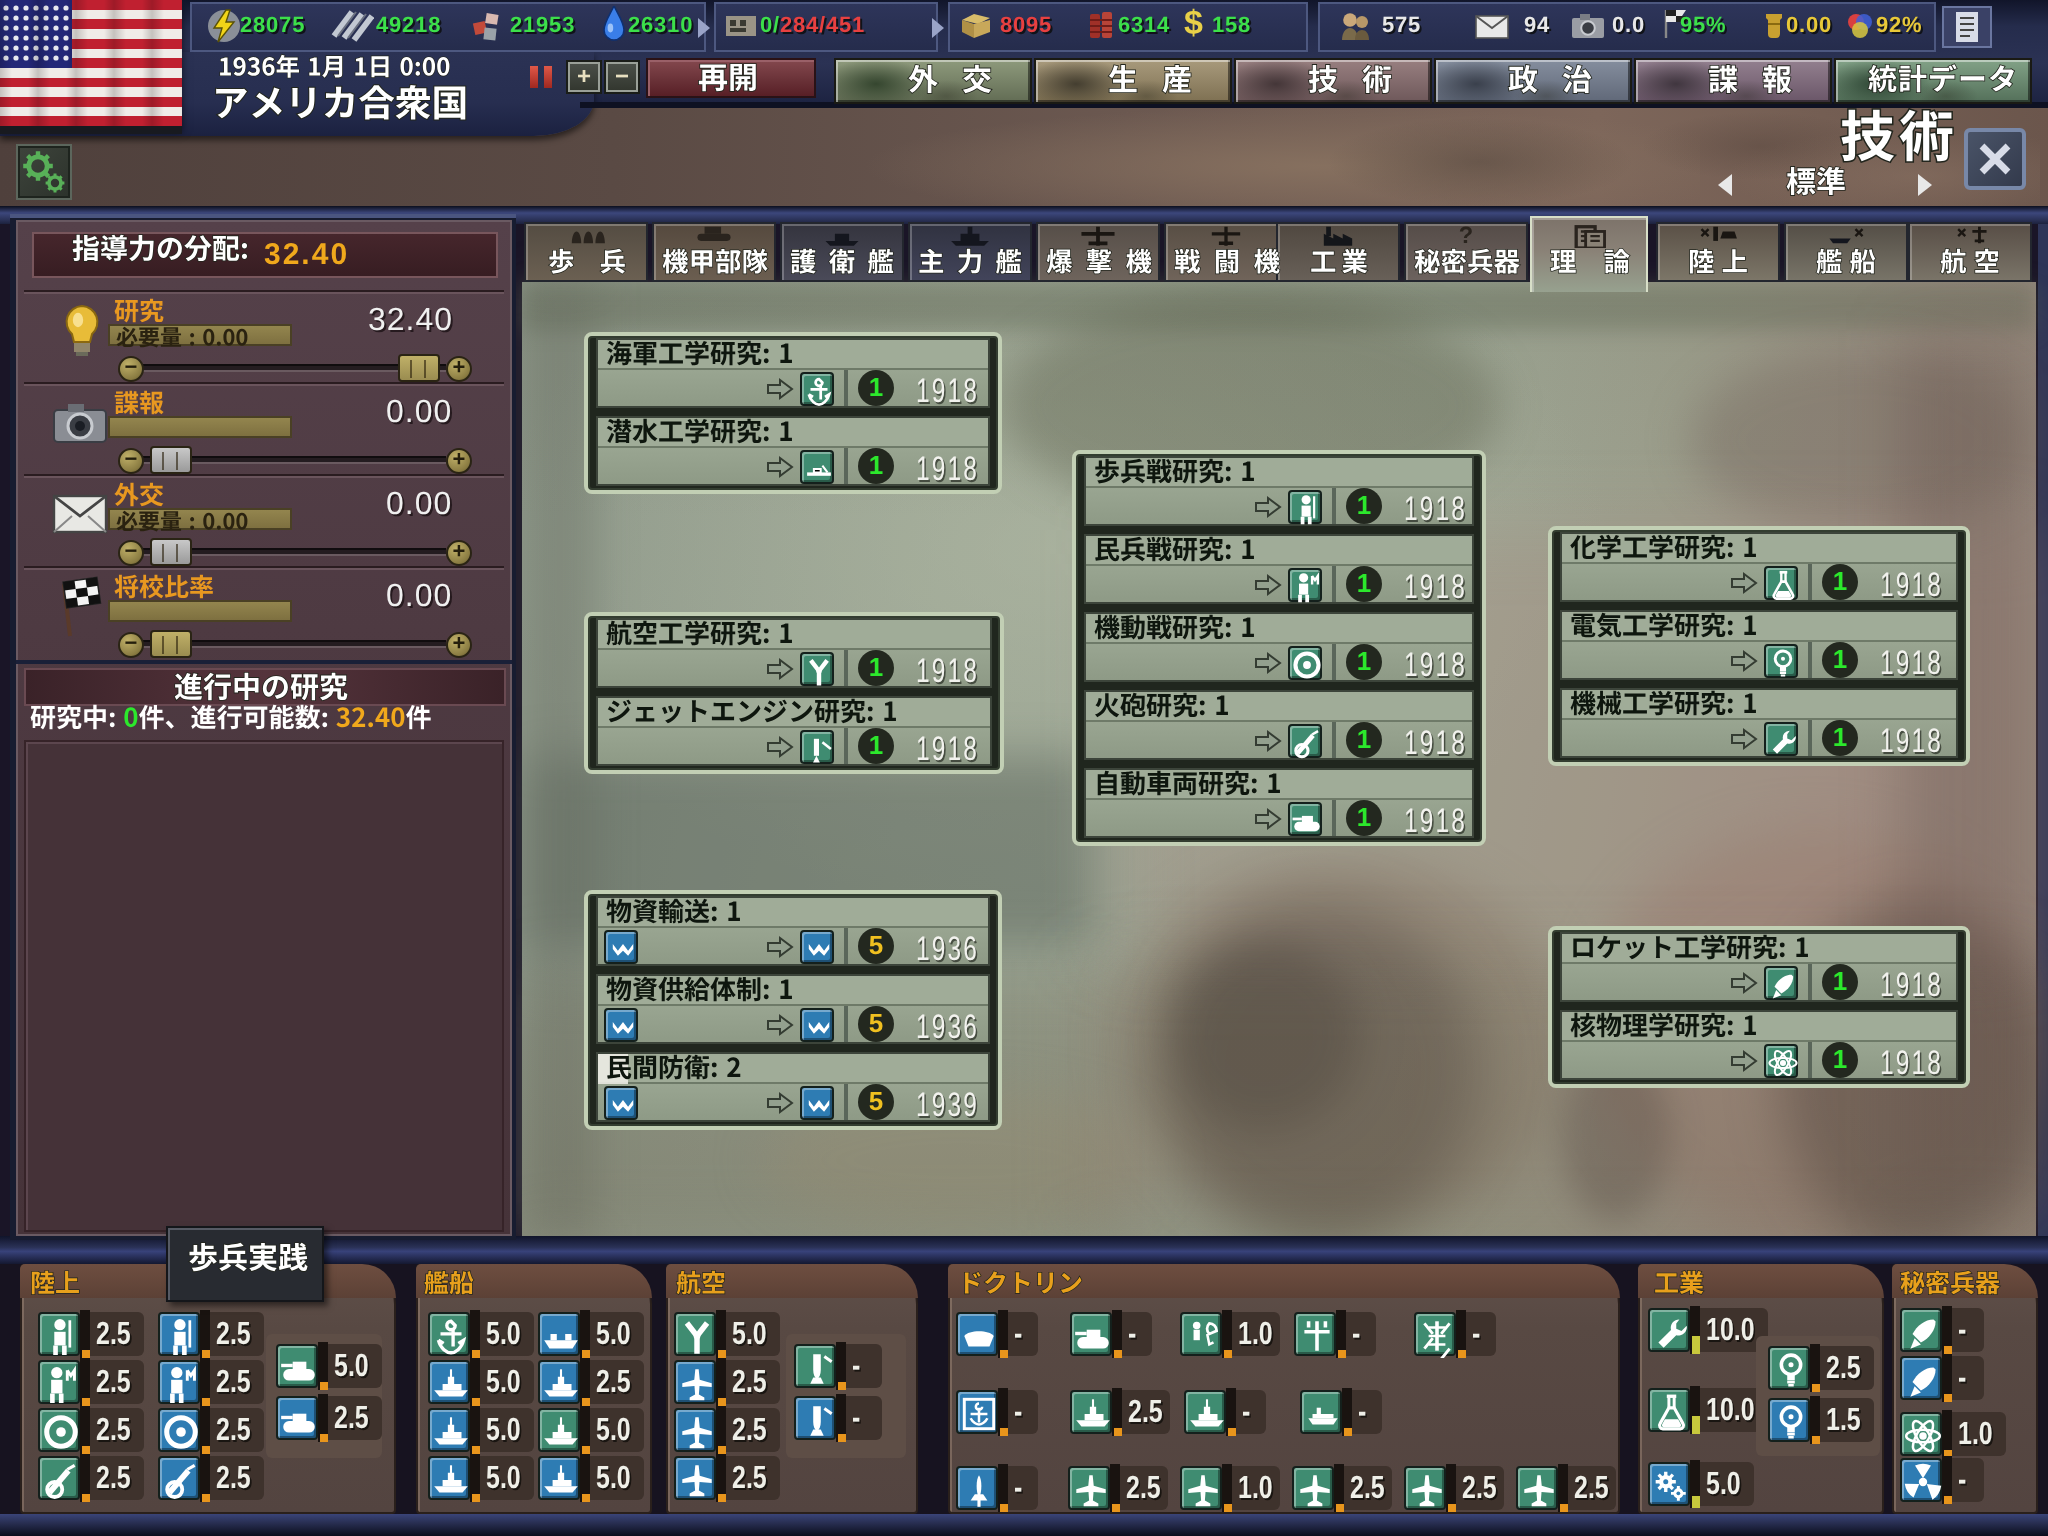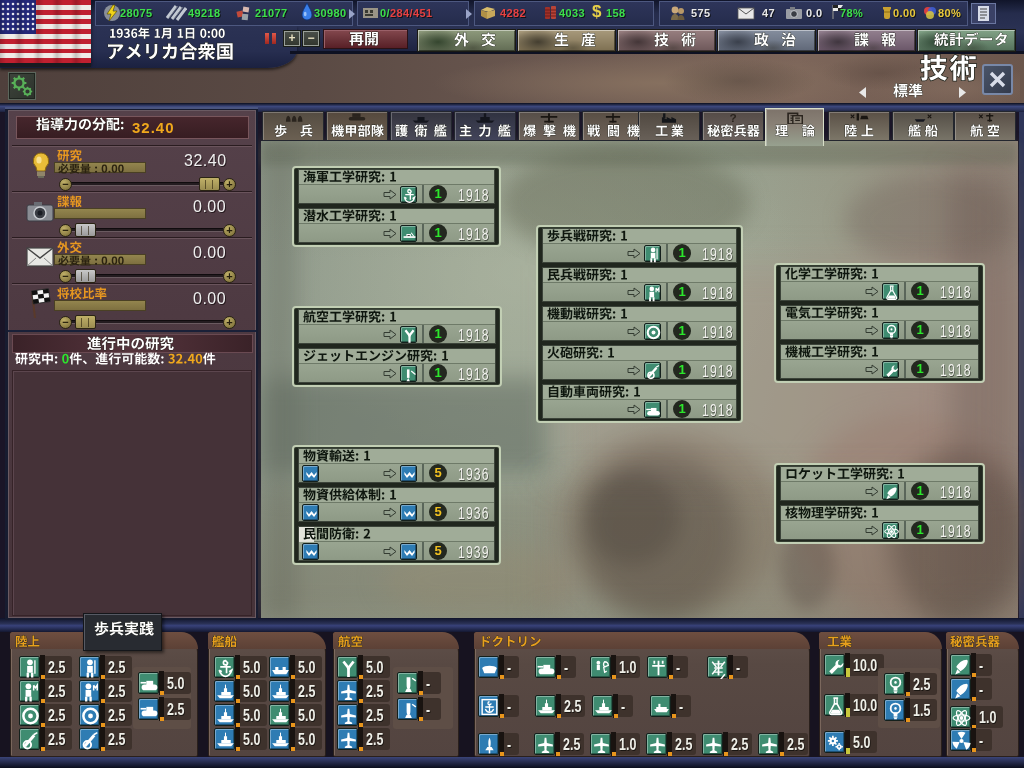--- a/index.html
+++ b/index.html
@@ -67,78 +67,78 @@
     <rect x="2" y="7" width="6" height="6" fill="#c24a3a" transform="rotate(-12 5 10)"></rect>
     <rect x="8" y="3" width="6" height="5" fill="#d8b8b0" transform="rotate(9 11 5)"></rect>
     <rect x="7" y="10" width="6" height="6" fill="#9aa2a8" transform="rotate(6 10 13)"></rect>
   </svg>
 <svg class="abs" style="left:301px;top:3px" width="12" height="18" viewBox="0 0 12 18">
     <path d="M6 0C3.5 5 1 8.5 1 12a5 5 0 0010 0C11 8.5 8.5 5 6 0z" fill="#3a7ee8" stroke="#0f3070" stroke-width=".8"></path>
     <ellipse cx="4.2" cy="11" rx="1.4" ry="2.2" fill="#9cc2f8"></ellipse>
   </svg>
 <span class="abs num" style="left:120px;top:7px;color:#3ce04a">28075</span>
 <span class="abs num" style="left:188px;top:7px;color:#3ce04a">49218</span>
-<span class="abs num" style="left:255px;top:7px;color:#3ce04a">21077</span>
-<span class="abs num" style="left:314px;top:7px;color:#3ce04a">30980</span>
+<span class="abs num" style="left:255px;top:7px;color:#3ce04a">21953</span>
+<span class="abs num" style="left:314px;top:7px;color:#3ce04a">26310</span>
 <svg class="abs" style="left:362px;top:4px" width="18" height="18" viewBox="0 0 18 18">
     <rect x="1" y="4" width="15" height="10" fill="#9a9486"></rect>
     <rect x="3" y="6" width="3" height="3" fill="#3a3a32"></rect>
     <rect x="8" y="6" width="3" height="3" fill="#3a3a32"></rect>
     <rect x="3" y="10" width="8" height="2" fill="#3a3a32"></rect>
   </svg>
 <span class="abs num" style="left:380px;top:7px"><span style="color:#3ce04a">0/</span><span style="color:#e84040">284/451</span></span>
 <svg class="abs" style="left:479px;top:4px" width="18" height="18" viewBox="0 0 18 18">
     <path d="M2 6l6-3 8 2-6 3z" fill="#d8bc6a"></path>
     <path d="M2 6l6 2v7l-6-3z" fill="#b09046"></path>
     <path d="M8 8l8-2v6l-8 3z" fill="#c8a85a"></path>
   </svg>
-<span class="abs num" style="left:500px;top:7px;color:#e84040">4282</span>
+<span class="abs num" style="left:500px;top:7px;color:#e84040">8095</span>
 <svg class="abs" style="left:542px;top:4px" width="18" height="18" viewBox="0 0 18 18">
     <rect x="3" y="3" width="5" height="12" rx="1" fill="#a03028"></rect>
     <rect x="9" y="2" width="5" height="13" rx="1" fill="#b84438"></rect>
     <path d="M3 6h11M3 9h11M3 12h11" stroke="#701c18" stroke-width="1"></path>
   </svg>
-<span class="abs num" style="left:559px;top:7px;color:#3ce04a">4033</span>
+<span class="abs num" style="left:559px;top:7px;color:#3ce04a">6314</span>
 <span class="abs" style="left:592px;top:2px;color:#e8d048;font-size:17px;font-weight:bold">$</span>
 <span class="abs num" style="left:606px;top:7px;color:#3ce04a">158</span>
 <svg class="abs" style="left:668px;top:4px" width="20" height="18" viewBox="0 0 18 18">
     <circle cx="6" cy="6" r="3.4" fill="#caa87a"></circle>
     <path d="M2 16c0-4 2-6 4-6s4 2 4 6z" fill="#7a6a4a"></path>
     <circle cx="12" cy="7" r="3" fill="#b89868"></circle>
     <path d="M8.5 16c0-3.5 1.7-5 3.5-5s3.5 1.5 3.5 5z" fill="#6a5a3e"></path>
   </svg>
 <span class="abs num" style="left:691px;top:7px;color:#e8e8e8">575</span>
 <svg class="abs" style="left:737px;top:5px" width="18" height="18" viewBox="0 0 18 18">
     <rect x="1" y="3" width="16" height="11" fill="#e8e8e8" stroke="#555" stroke-width=".8"></rect>
     <path d="M1 3l8 6 8-6" fill="none" stroke="#555" stroke-width="1"></path>
   </svg>
-<span class="abs num" style="left:762px;top:7px;color:#e8e8e8">47</span>
+<span class="abs num" style="left:762px;top:7px;color:#e8e8e8">94</span>
 <svg class="abs" style="left:785px;top:4px" width="18" height="18" viewBox="0 0 18 18">
     <rect x="1" y="5" width="16" height="10" rx="1" fill="#9a9da4"></rect>
     <rect x="5" y="3" width="5" height="3" fill="#7a7d84"></rect>
     <circle cx="9" cy="10" r="3.4" fill="#3a3d44" stroke="#c8cbd0" stroke-width="1"></circle>
   </svg>
 <span class="abs num" style="left:806px;top:7px;color:#e8e8e8">0.0</span>
 <svg class="abs" style="left:830px;top:3px" width="18" height="18" viewBox="0 0 18 18">
     <path d="M3 2v14" stroke="#888" stroke-width="1.2"></path>
     <path d="M3 2h10l-2 3 2 3H3z" fill="#e8e8e8"></path>
     <path d="M3 2h5v3H3zM8 5h5v3H8z" fill="#222"></path>
   </svg>
-<span class="abs num" style="left:840px;top:7px;color:#3ce04a">78%</span>
+<span class="abs num" style="left:840px;top:7px;color:#3ce04a">95%</span>
 <svg class="abs" style="left:878px;top:4px" width="18" height="18" viewBox="0 0 18 18">
     <path d="M5 3h8v2l-1 1v7a2 2 0 01-2 2H8a2 2 0 01-2-2V6L5 5z" fill="#c8a030"></path>
     <path d="M6 8h6" stroke="#8a6a10" stroke-width="1"></path>
   </svg>
 <span class="abs num" style="left:893px;top:7px;color:#e8c838">0.00</span>
 <svg class="abs" style="left:921px;top:4px" width="18" height="18" viewBox="0 0 18 18">
     <circle cx="7" cy="7" r="4" fill="#d84040"></circle>
     <circle cx="11" cy="7" r="4" fill="#4060d8" opacity=".85"></circle>
     <circle cx="9" cy="11" r="4" fill="#d8c840" opacity=".85"></circle>
   </svg>
-<span class="abs num" style="left:938px;top:7px;color:#e8c838">80%</span>
+<span class="abs num" style="left:938px;top:7px;color:#e8c838">92%</span>
 <div class="abs" style="left:971px;top:3px;width:25px;height:21px;background:#3a4166;border:1px solid #6a76a0"><svg width="23" height="19" viewBox="0 0 23 19">
       <rect x="6" y="2" width="11" height="15" fill="#d8dce8"></rect>
       <path d="M8 5h7M8 8h7M8 11h7M8 14h5" stroke="#444" stroke-width="1"></path>
     </svg></div>
 <div class="abs" style="left:0;top:0;width:91px;height:63px;background:repeating-linear-gradient(180deg,#c02030 0,#c02030 4.85px,#f0ece8 4.85px,#f0ece8 9.7px);box-shadow:0 3px 4px rgba(0,0,0,.6)">
 <div class="abs" style="left:0;top:0;width:36px;height:34px;background:#242878"></div>
 <svg class="abs" style="left:0;top:0" width="36" height="34">
       <circle cx="3" cy="4" r="1.3" fill="#e8e8f0"></circle>
       <circle cx="8" cy="4" r="1.3" fill="#e8e8f0"></circle>
       <circle cx="13" cy="4" r="1.3" fill="#e8e8f0"></circle>

